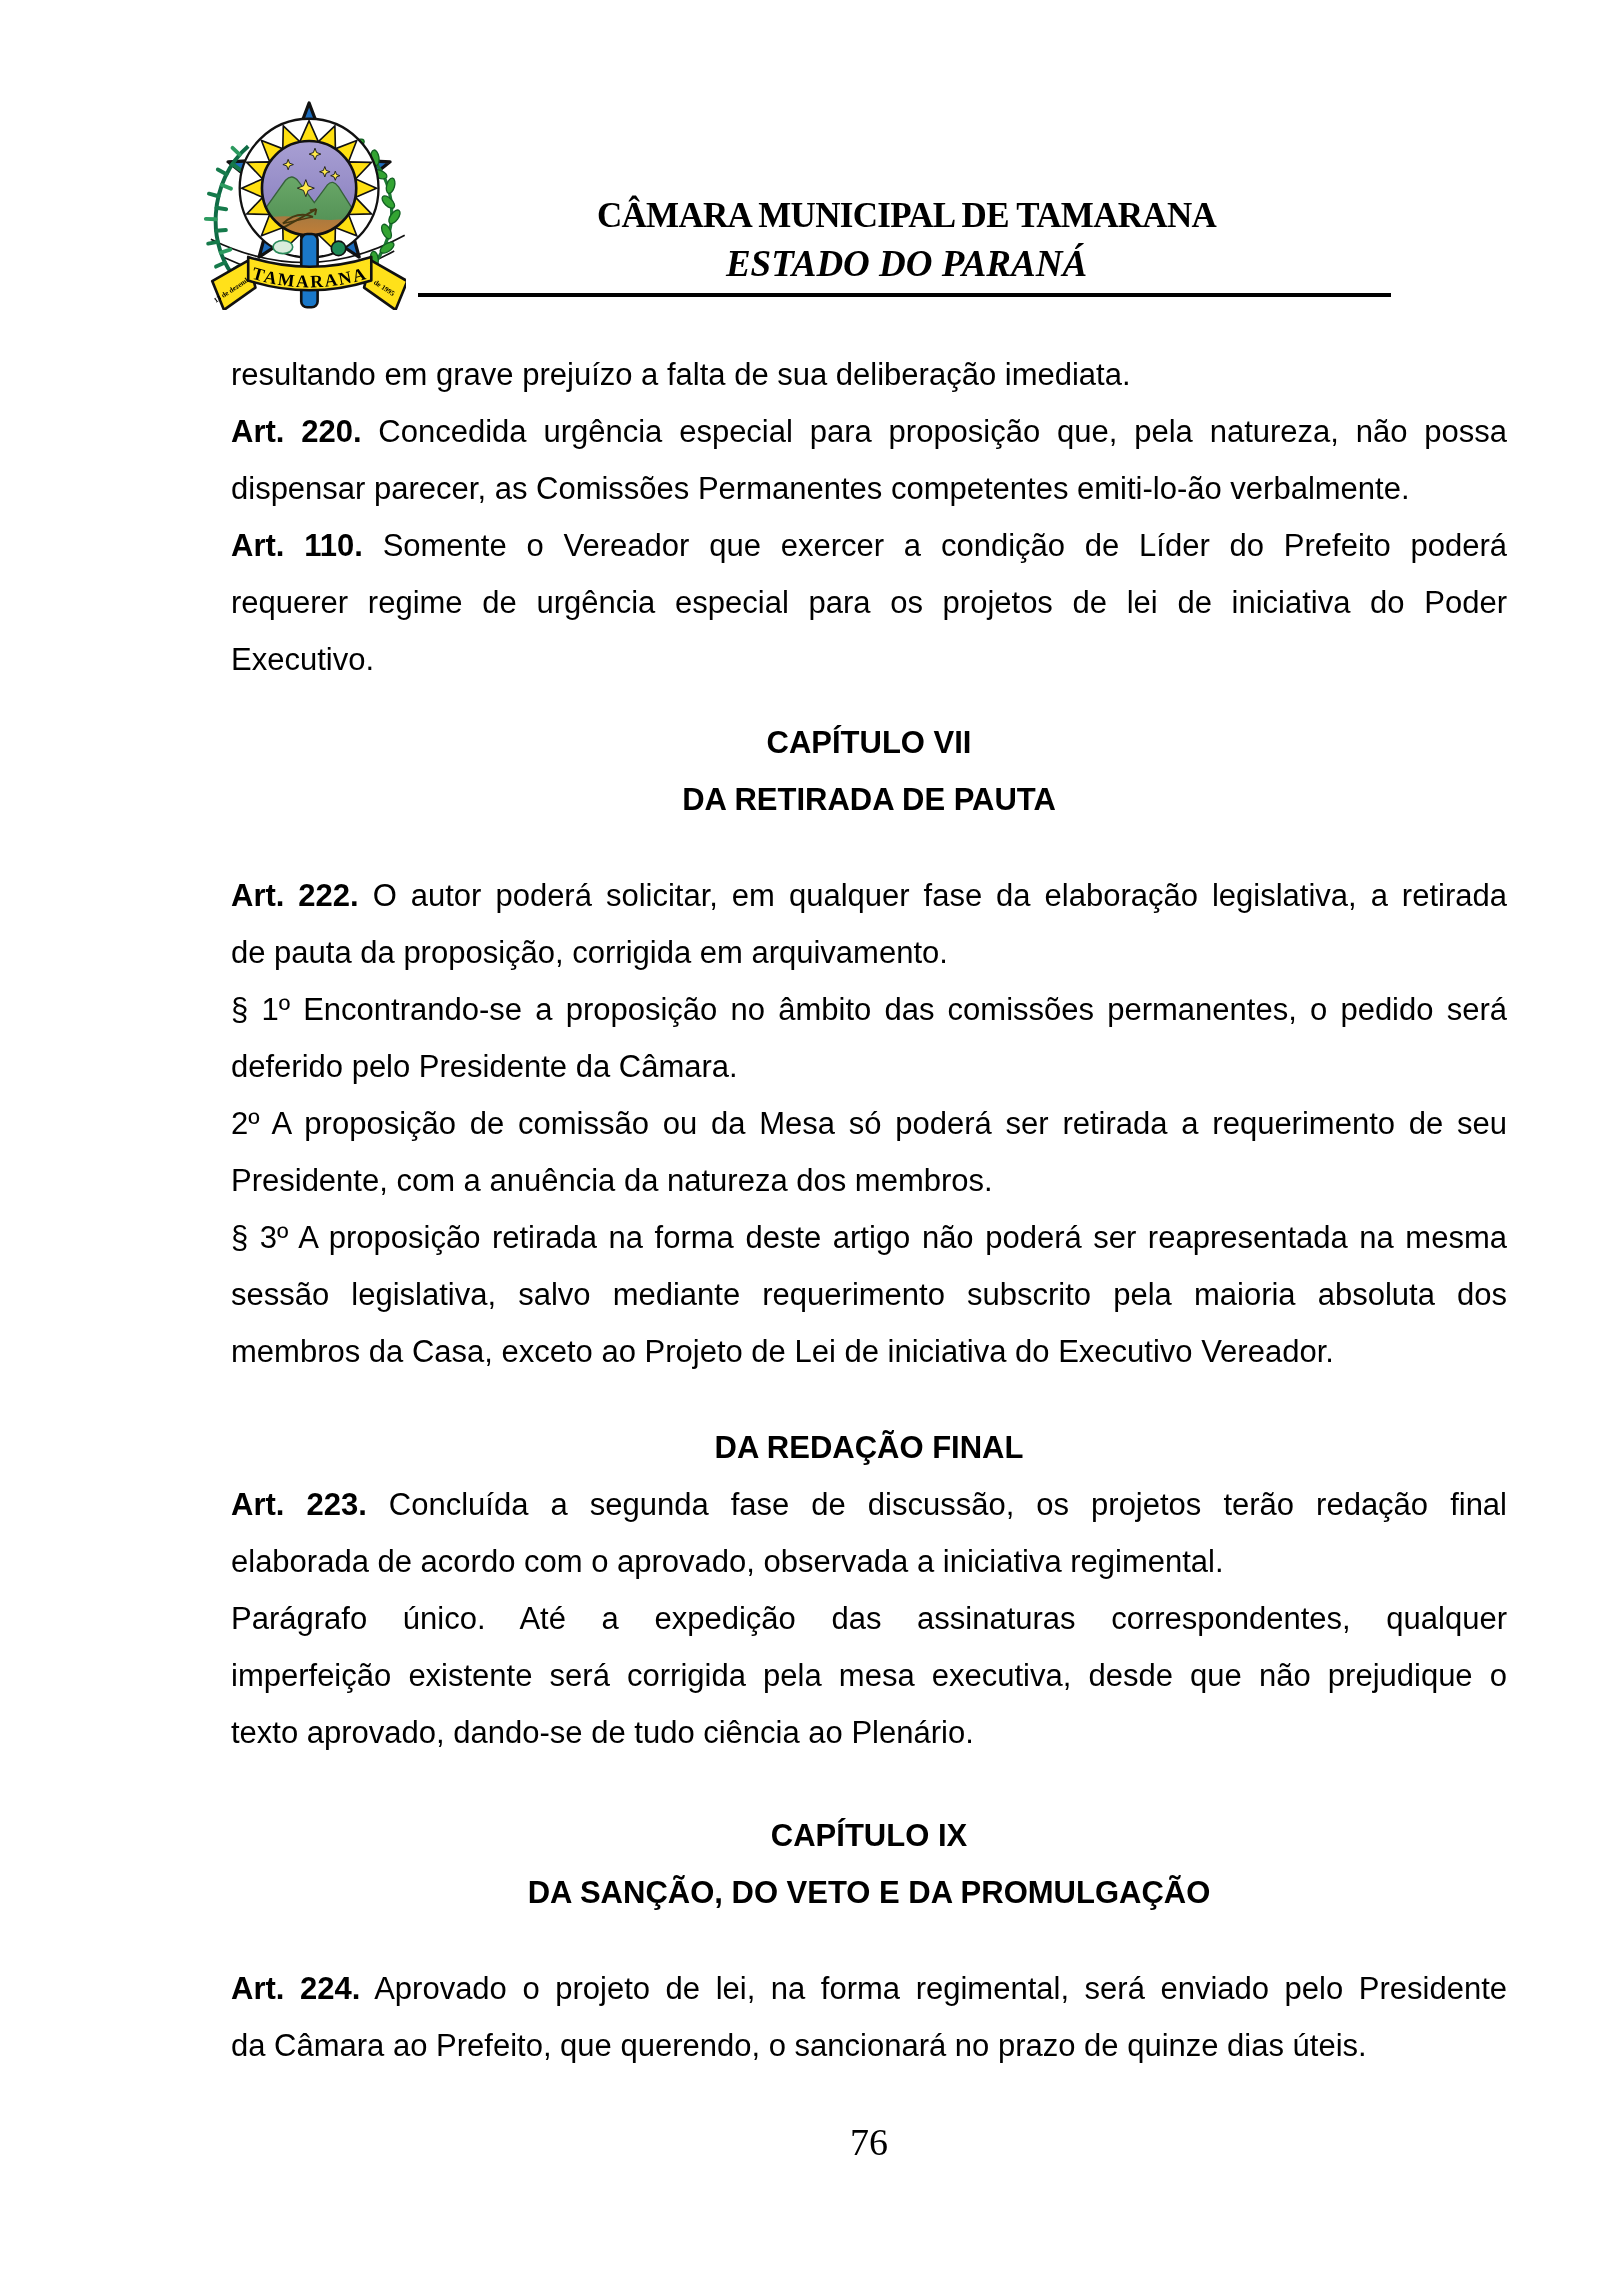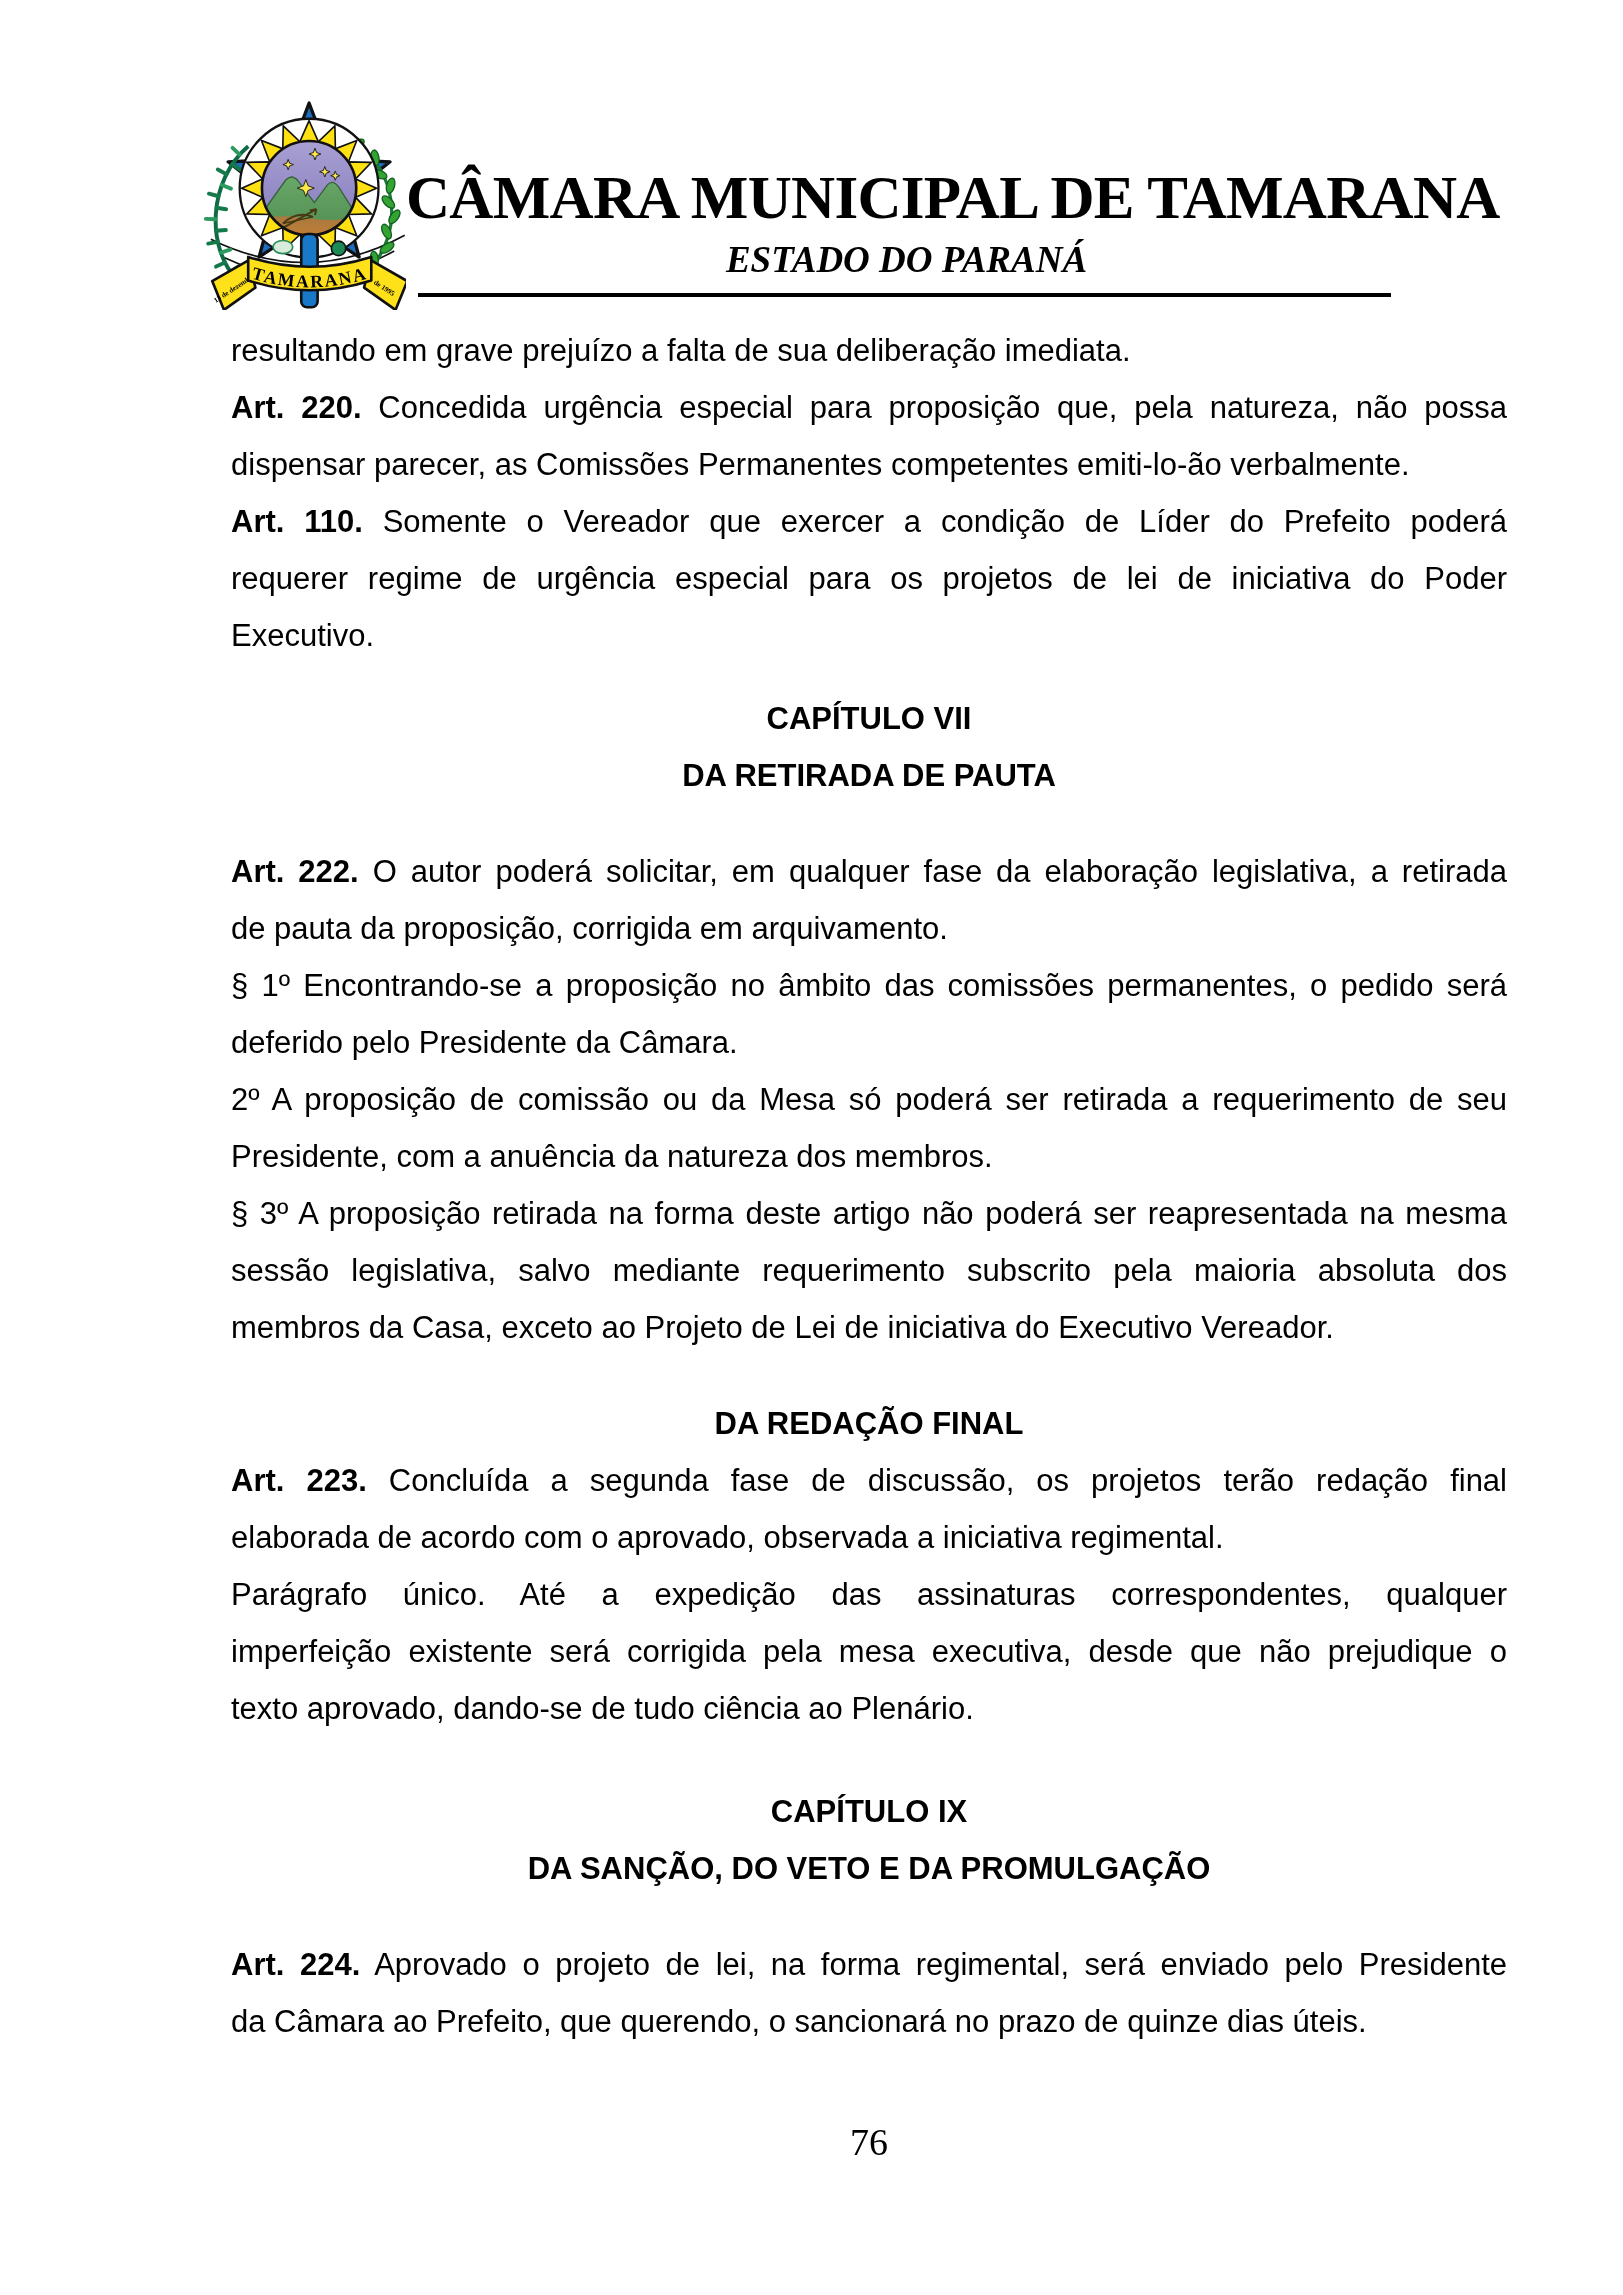--- a/index.html
+++ b/index.html
@@ -7,24 +7,24 @@
     width:1623px;height:2295px;position:relative;background:#ffffff;
     font-family:"Liberation Sans",sans-serif;color:#000;
     overflow:hidden;
   }
   .page{position:absolute;inset:0;background:#fff;}
   .logo{position:absolute;left:186px;top:82px;width:220px;height:228px;}
   .header-text{
     position:absolute;left:406px;top:165px;width:1001px;text-align:center;
     font-family:"Liberation Serif",serif;
   }
-  .title{font-size:61px;font-weight:bold;line-height:1.08;letter-spacing:-0.7px;white-space:nowrap;}
+  .title{font-size:35px;font-weight:bold;line-height:1.08;letter-spacing:-0.7px;white-space:nowrap;margin-top:32px;}
   .subtitle{font-size:37px;font-weight:bold;font-style:italic;margin-top:7px;}
   .rule{position:absolute;left:418px;top:293px;width:973px;height:3.9px;background:#000;}
-  .body-text{position:absolute;left:231px;top:322px;width:1276px;}
+  .body-text{position:absolute;left:231px;top:346px;width:1276px;}
   .line{height:57px;line-height:57px;font-size:31px;overflow:visible;}
   .line.justify{text-align:justify;text-align-last:justify;}
   .line.left{text-align:left;}
   .line.heading{text-align:center;font-weight:bold;font-size:31px;}
   .line b{font-weight:bold;}
   .spacer{width:100%;}
   .footer{
     position:absolute;left:231px;top:2120px;width:1276px;text-align:center;
     font-family:"Liberation Serif",serif;font-size:38px;
   }

